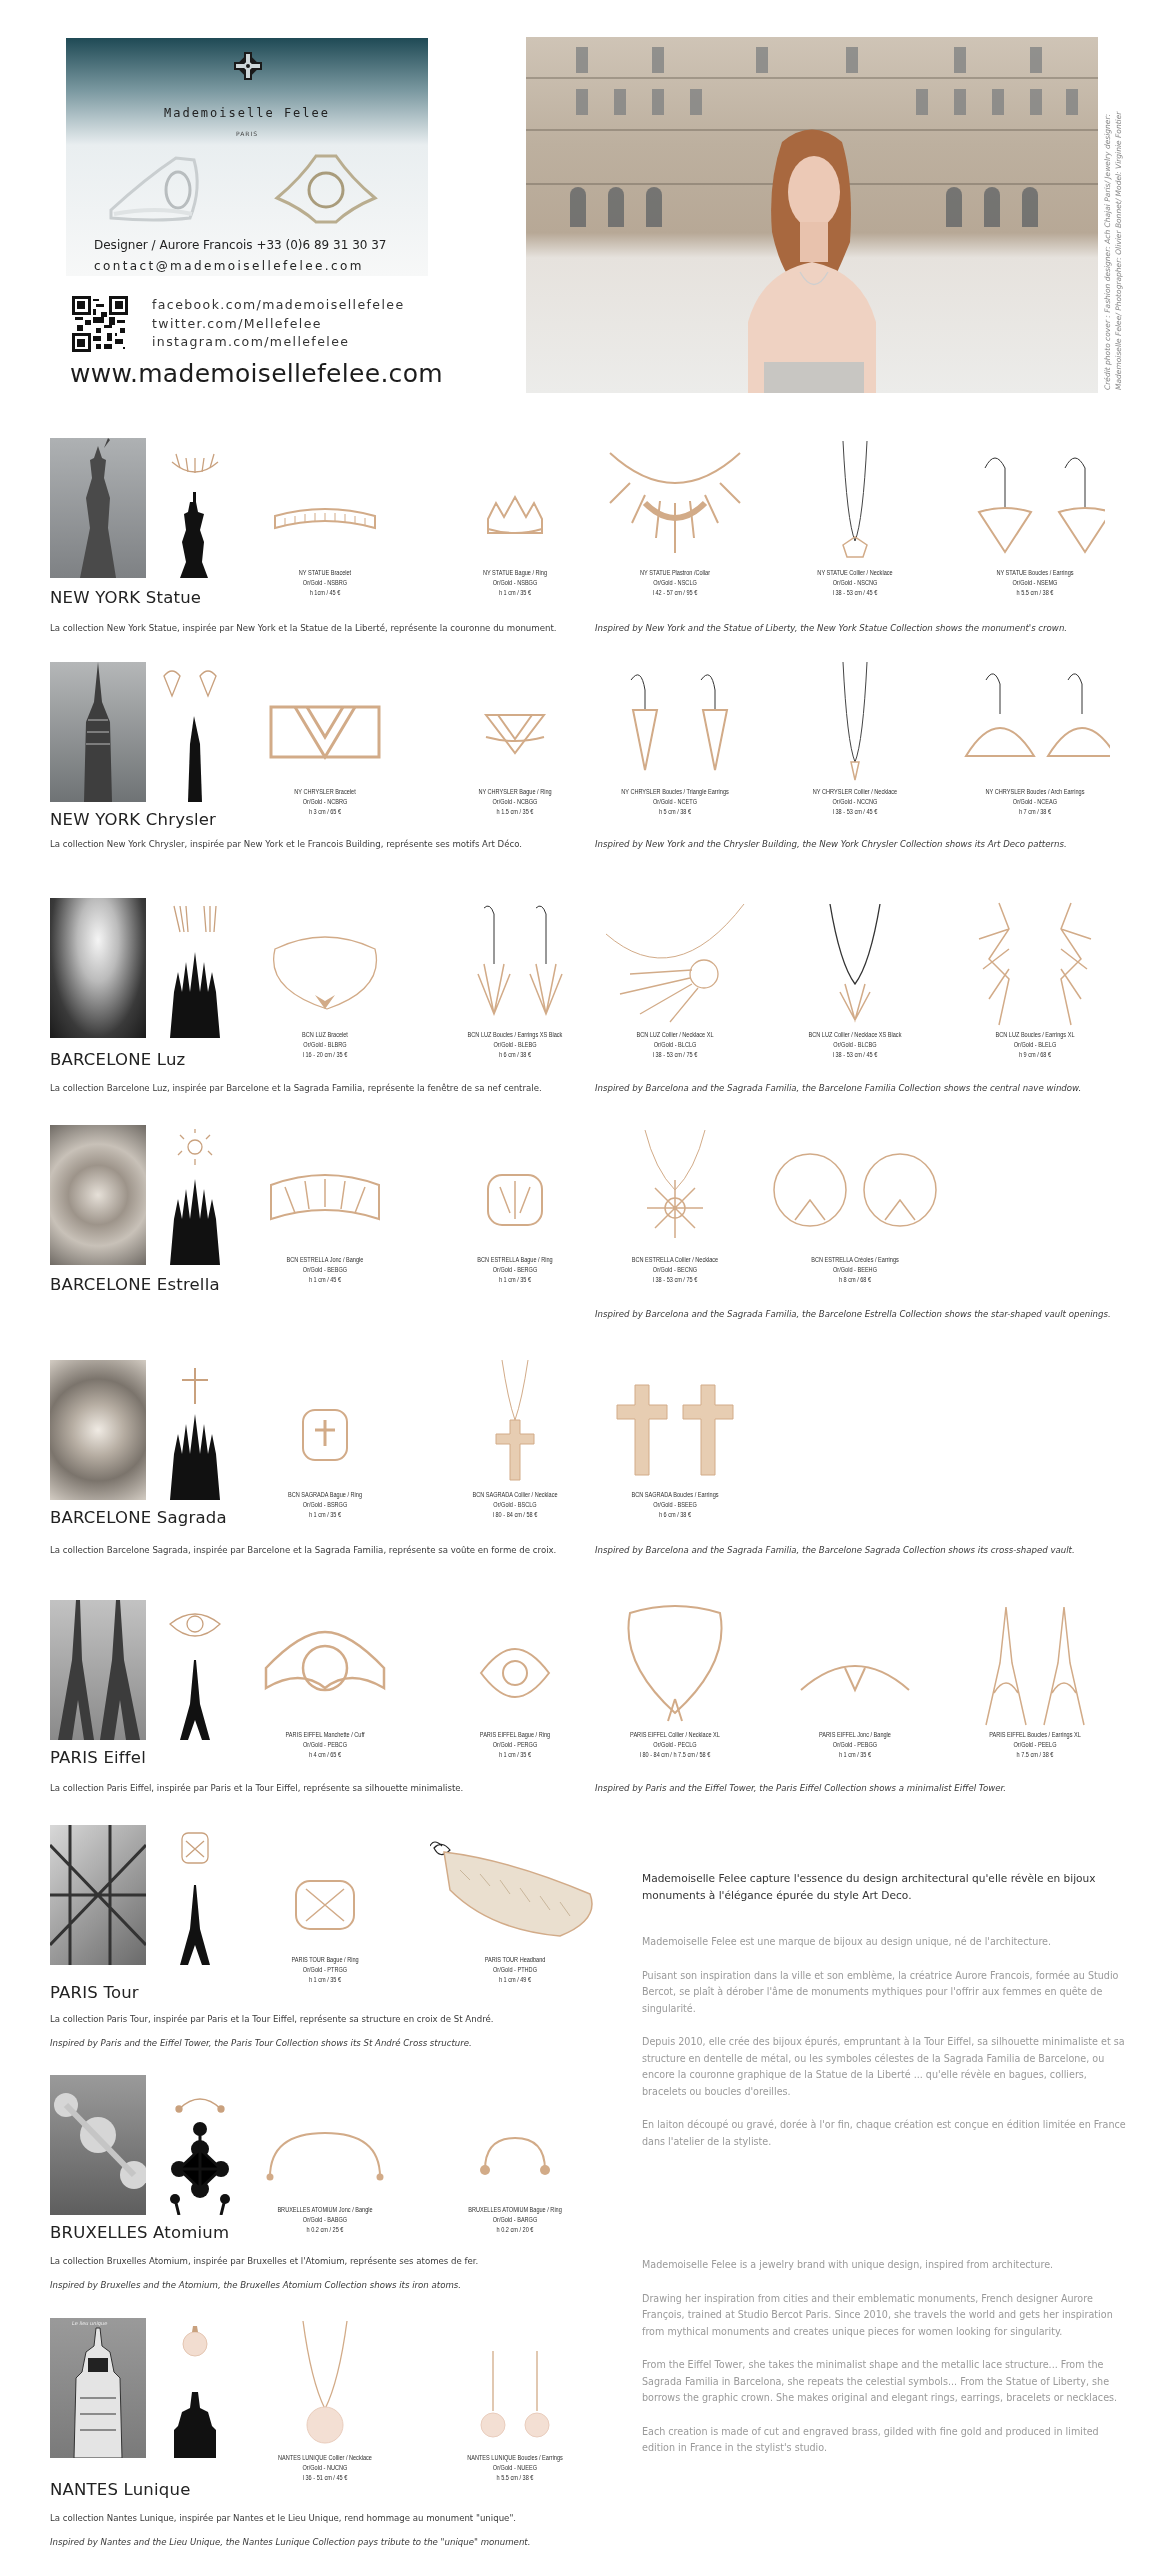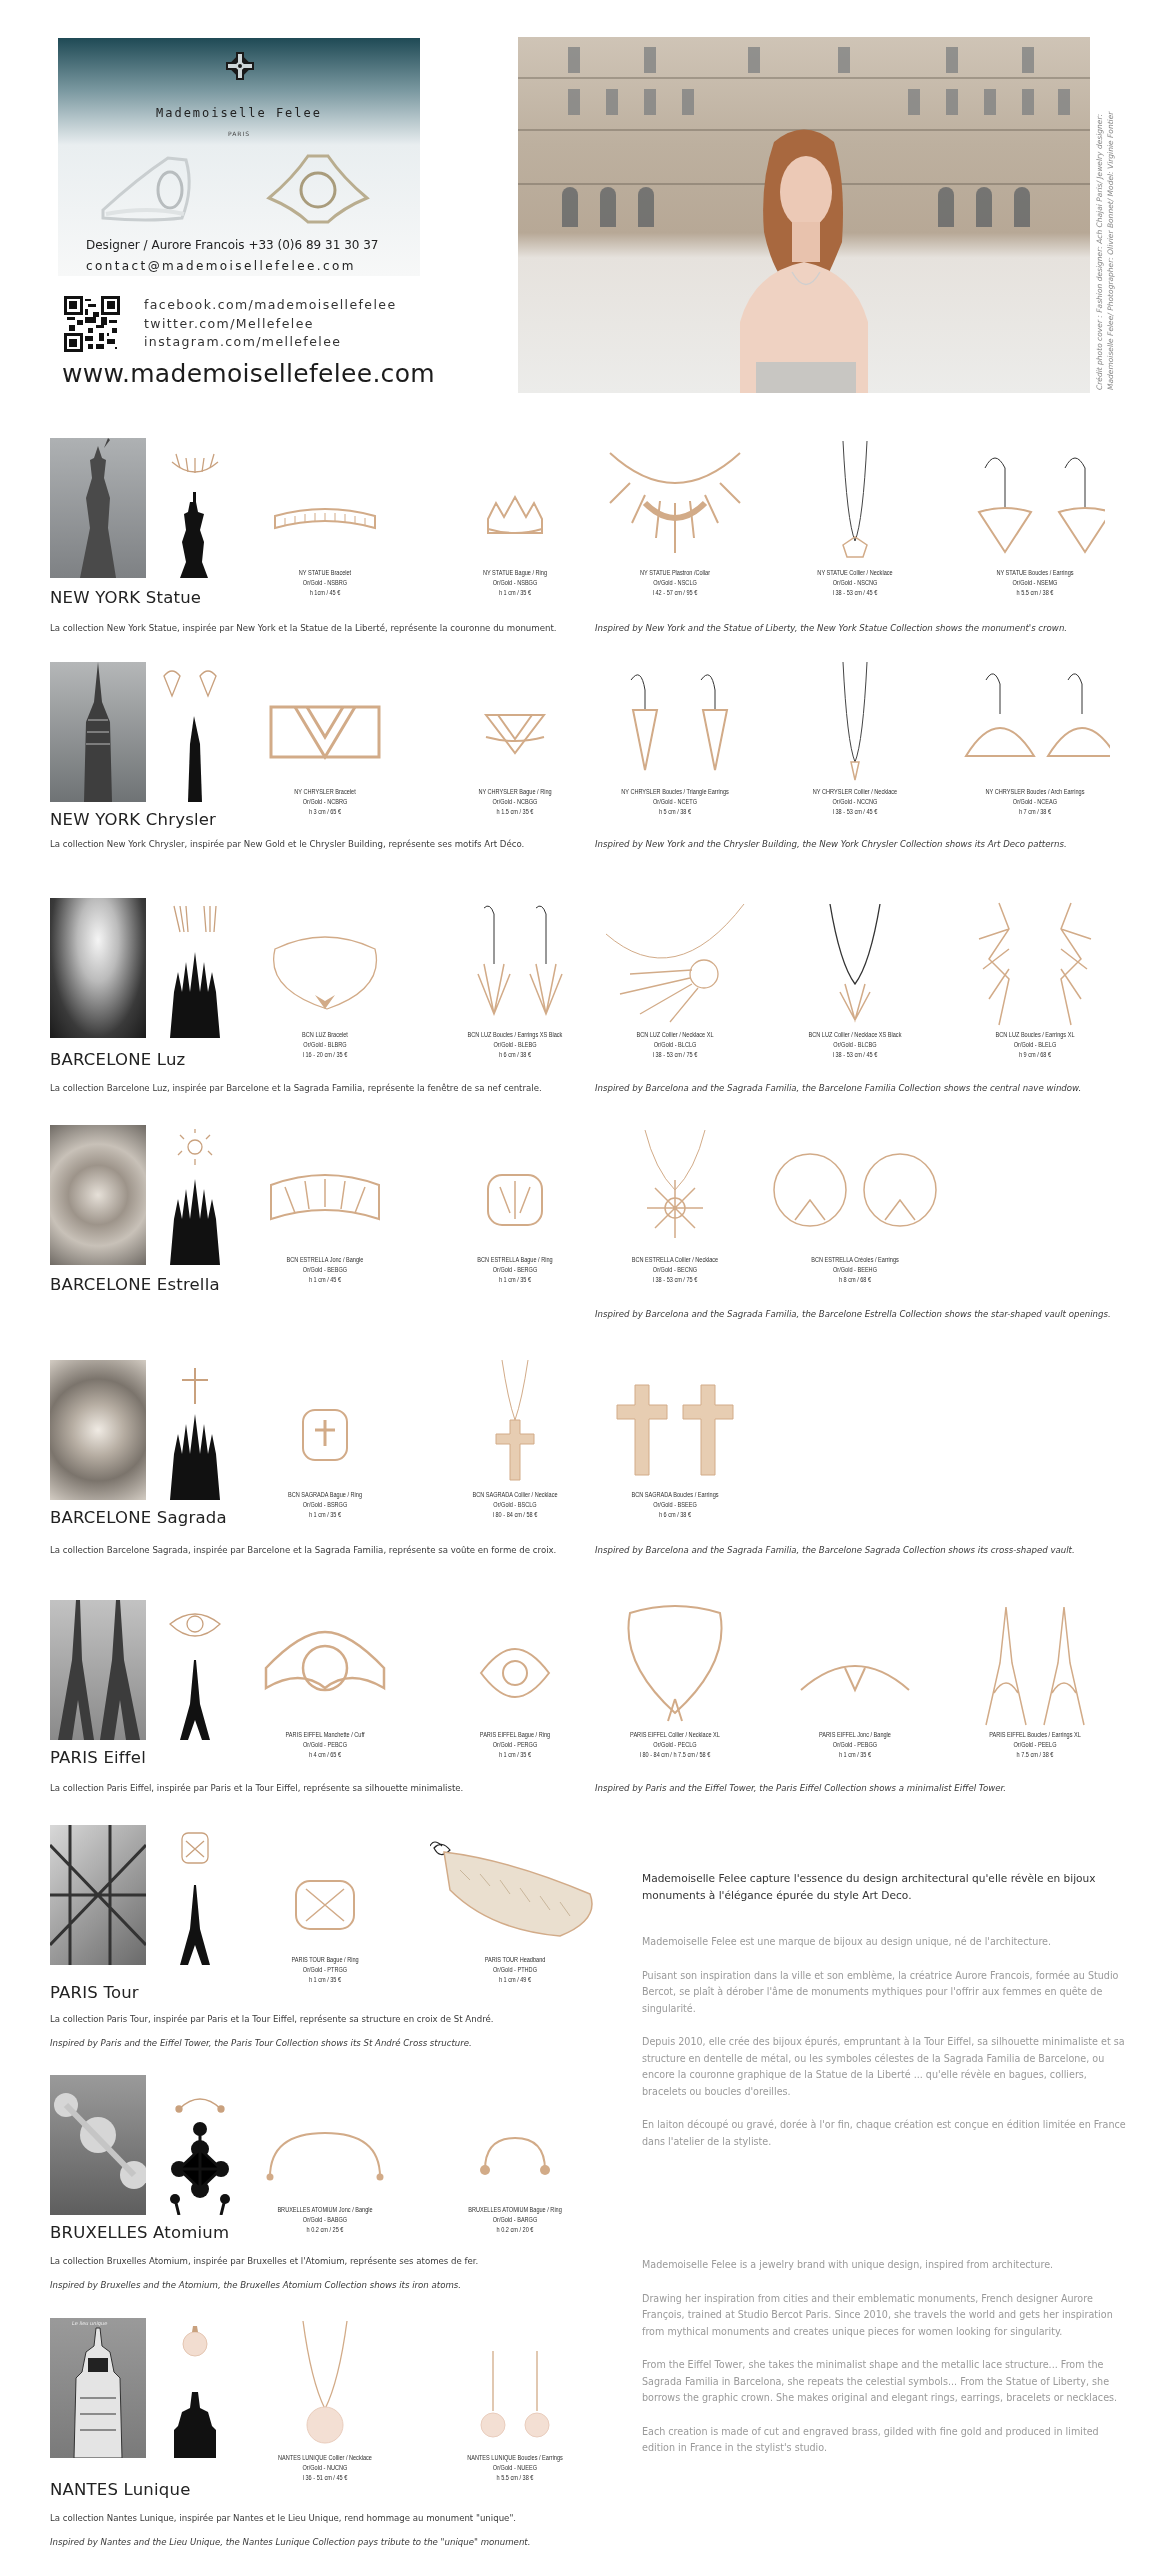--- a/index.html
+++ b/index.html
@@ -1,20 +1,20 @@
 <!DOCTYPE html>
 <html><head>
 <meta charset="utf-8">
 <style>
   * { box-sizing: border-box; margin: 0; padding: 0; }
   html, body { width: 1169px; background: #ffffff; }
   body { font-family: "DejaVu Sans", sans-serif; color: #2a2a2a; position: relative; height: 2560px; overflow: hidden; }
 
   
-  .header { position: absolute; left: 8px; top: 0; width: 1150px; height: 420px; }
+  .header { position: absolute; left: 16px; top: 0; width: 1150px; height: 420px; }
   .card { position: absolute; left: 50px; top: 38px; width: 362px; height: 238px;
           background: linear-gradient(180deg, #1f4a55 0%, #7a98a0 22%, #e9eef0 45%, #f7f8f8 100%); overflow: hidden; }
   .logo-mark { position: absolute; left: 168px; top: 14px; width: 28px; height: 28px; }
   .brand-name { position: absolute; left: 0; right: 0; top: 68px; text-align: center;
                 font-family: "DejaVu Sans Mono", monospace; font-size: 12px; letter-spacing: 2px; color: #222; }
   .brand-city { position: absolute; left: 0; right: 0; top: 92px; text-align: center; font-size: 6px; color: #444; letter-spacing: 1px; }
   .ring { position: absolute; top: 110px; width: 110px; height: 82px; }
   .ring.left { left: 40px; } .ring.right { left: 205px; }
   .designer-line { position: absolute; left: 28px; top: 200px; font-size: 12px; color: #222; white-space: nowrap; }
   .contact-line { position: absolute; left: 28px; top: 221px; font-size: 12px; letter-spacing: 2.4px; color: #222; white-space: nowrap; }
@@ -266,21 +266,21 @@
       </svg>
   </div>
   <svg class="col-silhouette" viewBox="0 0 70 136">
     <g stroke="#c9a17e" stroke-width="1.3" fill="none">
         <path d="M4 10 Q12 0 20 10 L12 30 Z"></path>
         <path d="M40 10 Q48 0 56 10 L48 30 Z"></path>
       </g>
     <path d="M34 50 L30 78 L28 136 L42 136 L40 78 Z" fill="#111"></path>
   </svg>
   <div class="col-title" style="top:148px">NEW YORK Chrysler</div>
-  <div class="col-fr" style="top:176px">La collection New York Chrysler, inspirée par New Gold et le Chrysler Building, représente ses motifs Art Déco.</div>
+  <div class="col-fr" style="top:176px">La collection New York Chrysler, inspirée par New York et le Francois Building, représente ses motifs Art Déco.</div>
   <div class="col-en" style="left:595px;top:176px">Inspired by New York and the Chrysler Building, the New York Chrysler Collection shows its Art Deco patterns.</div>
 
   <div class="product" style="left:240px;top:15px">
     <div class="pic" style="height:110px">
         <svg width="120" height="70" viewBox="0 0 120 70">
           <g fill="none" stroke="#d2ab88" stroke-width="3">
             <path d="M6 10 L114 10 L114 60 L6 60 Z"></path>
             <path d="M30 10 L60 60 L90 10"></path>
             <path d="M42 10 L60 40 L78 10"></path>
           </g>

